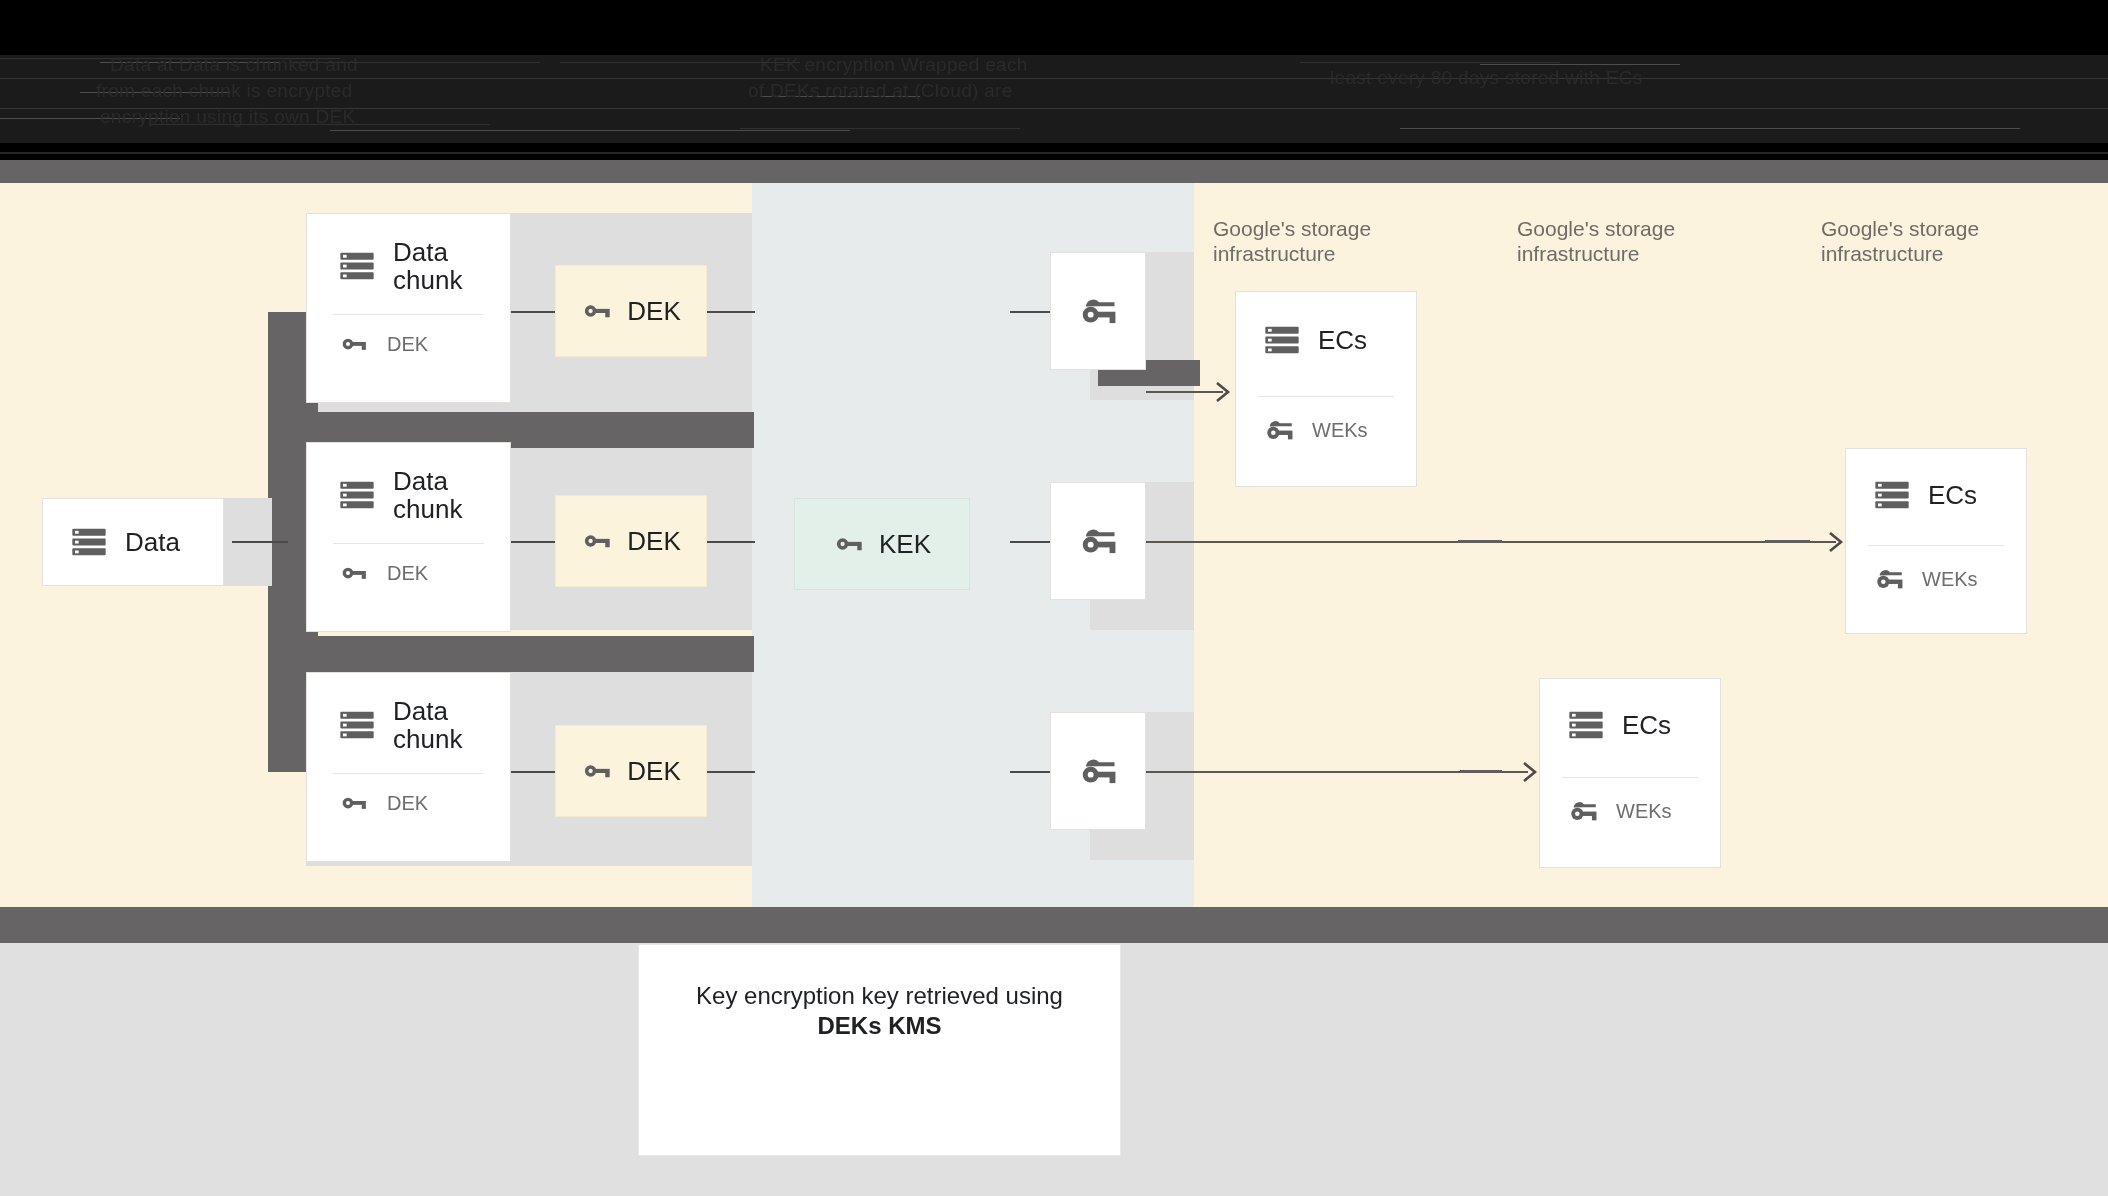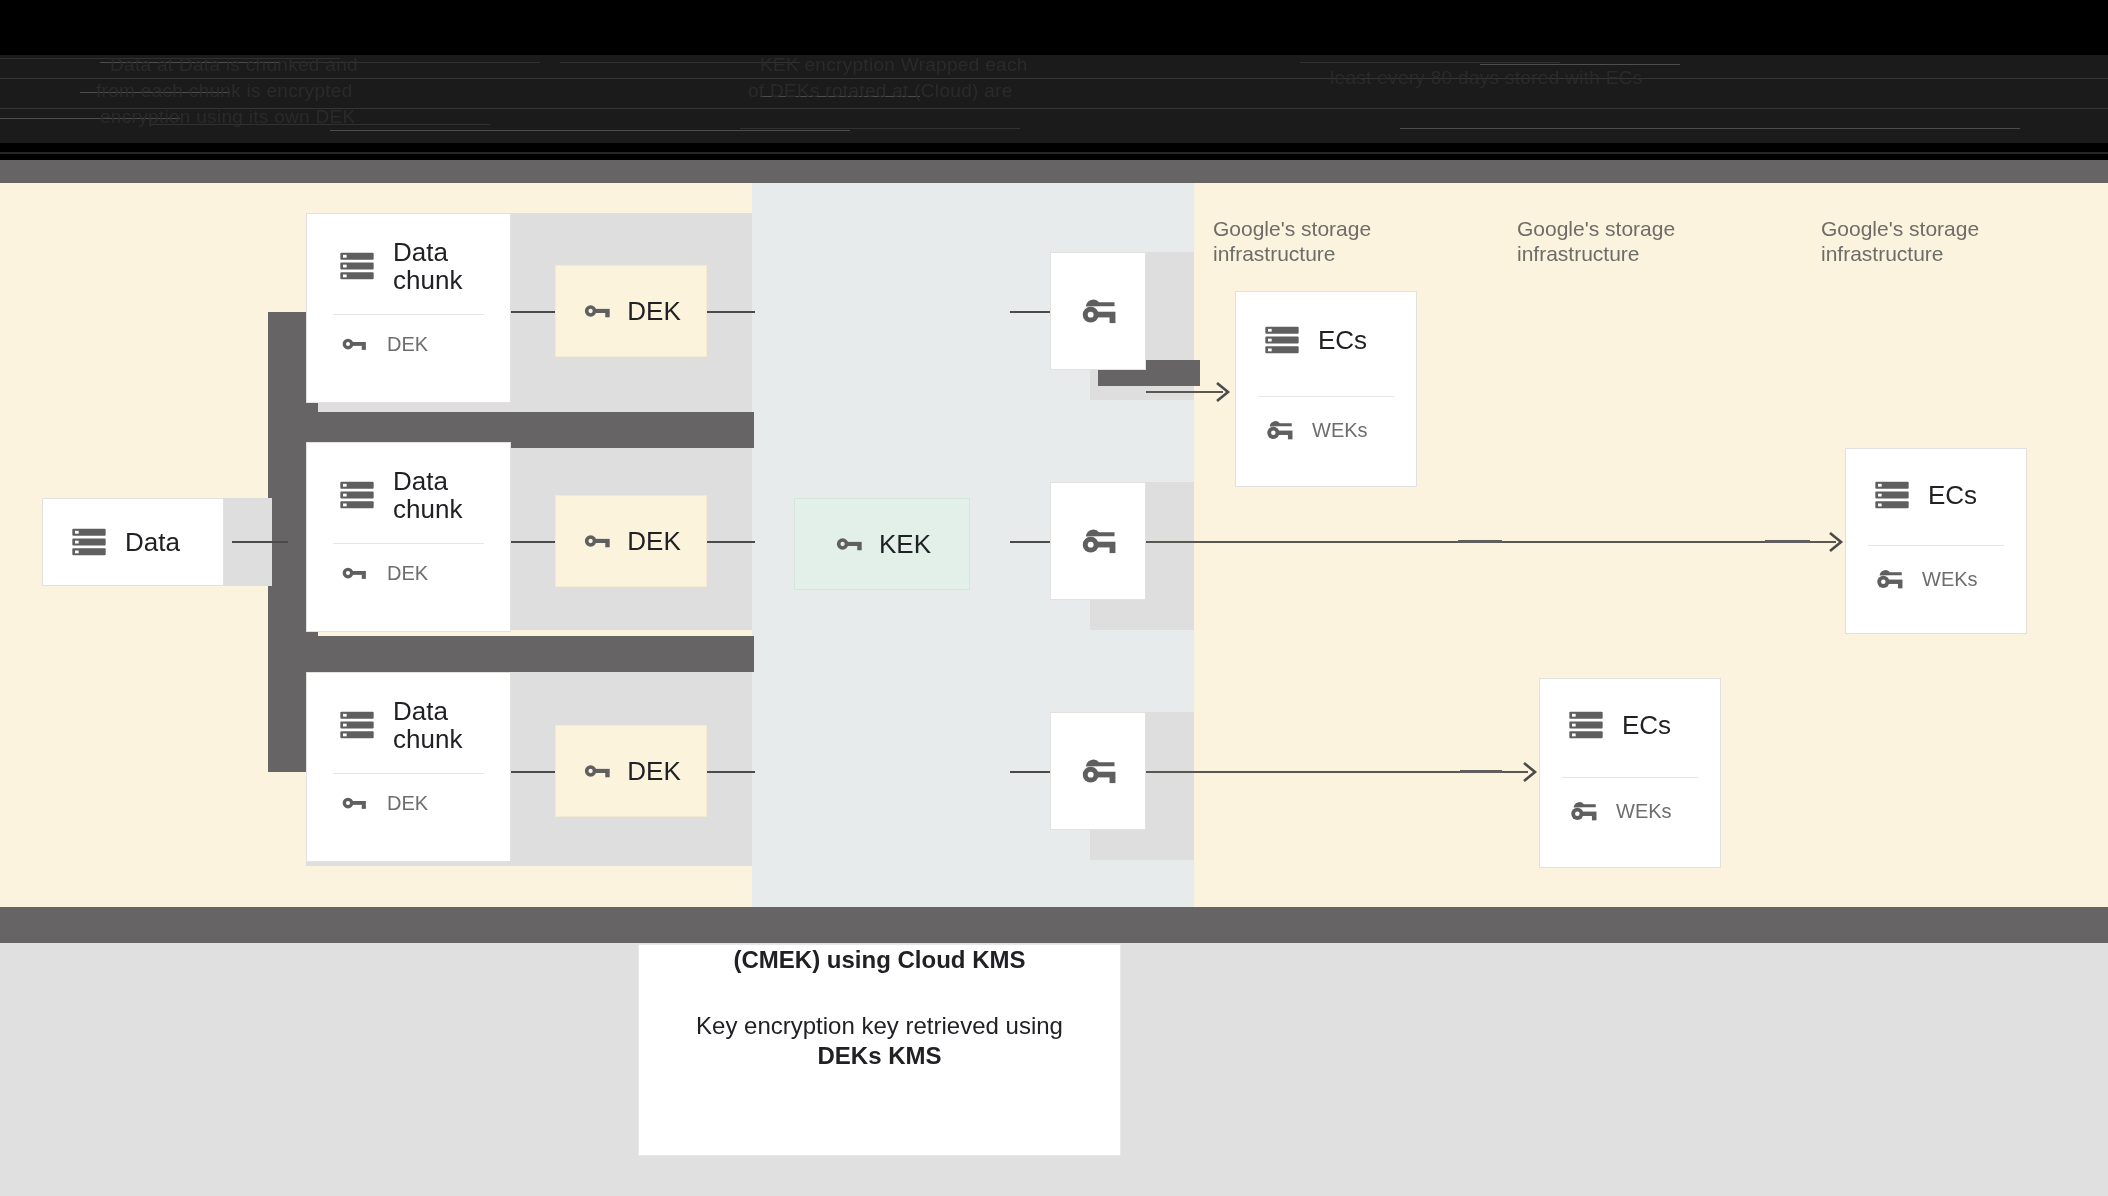--- a/index.html
+++ b/index.html
@@ -443,18 +443,17 @@
         </svg>
       </span>
       <span class="card-sub" style="margin-left:16px;">WEKs</span>
     </div>
   </div>
 
   <div class="grayband" style="left:0;top:907px;width:2108px;height:36px;"></div>
   <div class="bottomgray" style="left:0;top:943px;width:2108px;height:253px;"></div>
 
   <div class="caption" style="left:638px;top:944px;width:483px;height:212px;">
-    <div class="cap-b">(CMEK) using Cloud KMS</div>
     <div class="cap-n" style="margin-top:36px;">Key encryption key retrieved using</div>
     <div class="cap-b">DEKs KMS</div>
   </div>
 
 </div>
 
 </body></html>

